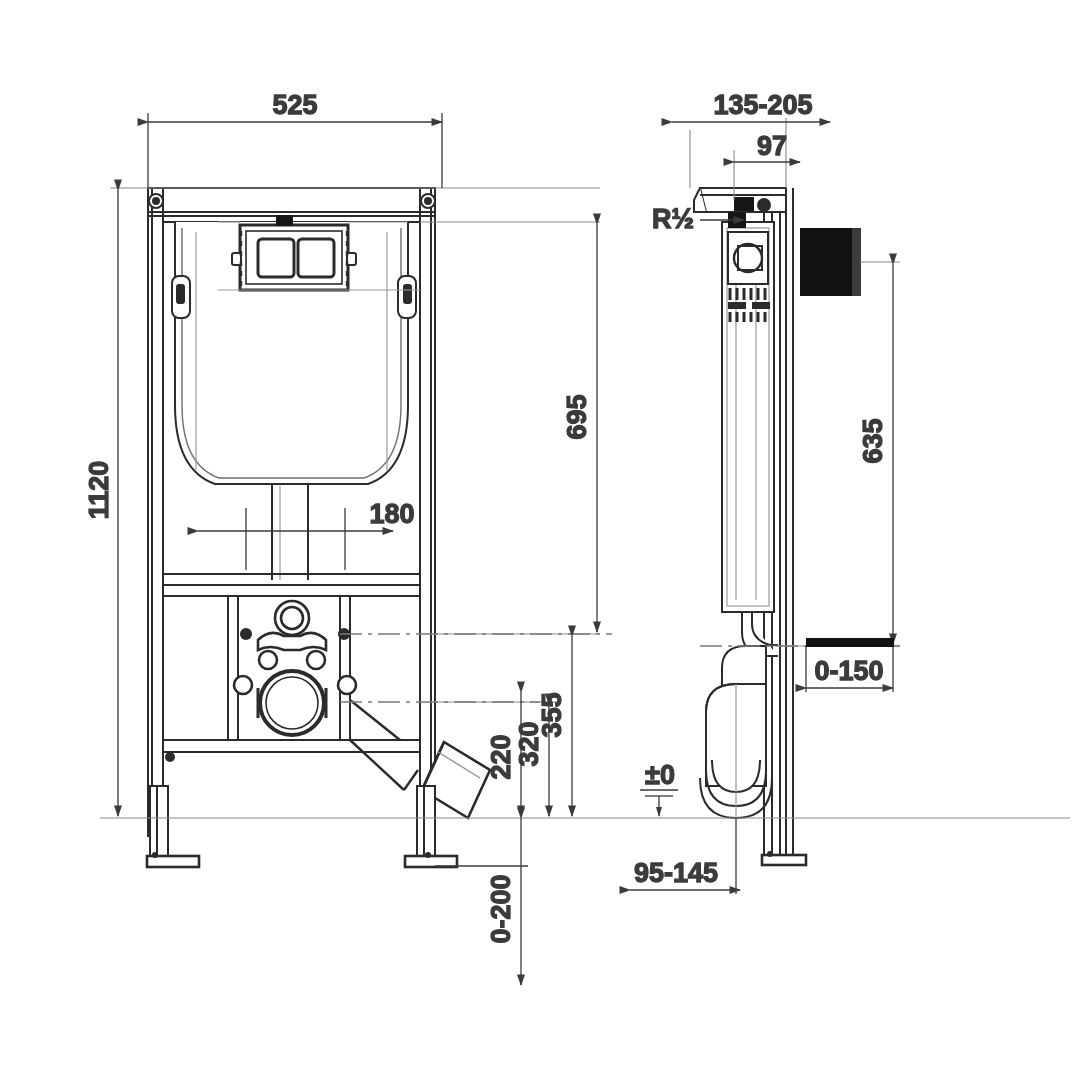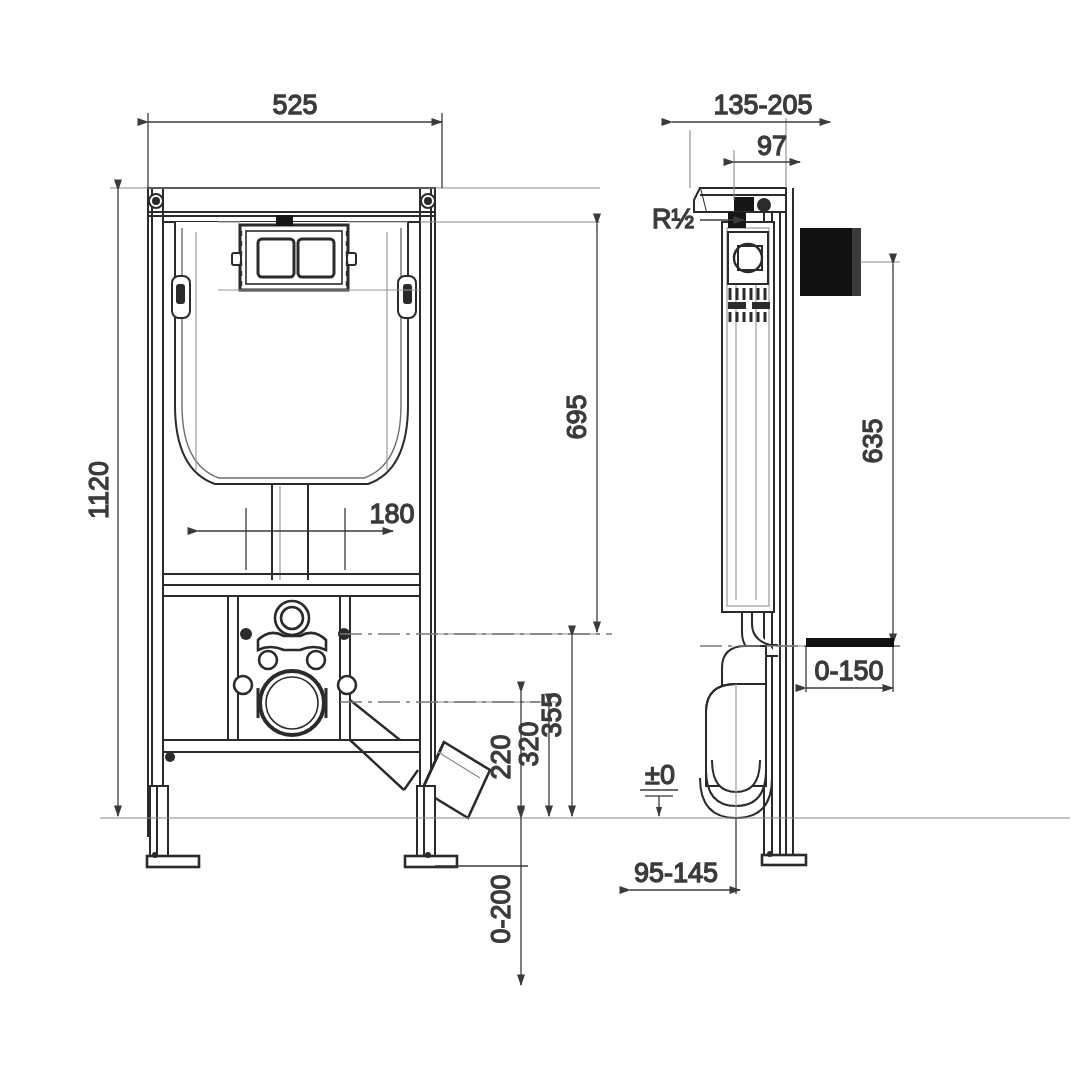--- a/index.html
+++ b/index.html
@@ -1,18 +1,18 @@
 <!DOCTYPE html>
 <html><head>
 <meta charset="utf-8">
 <style>
   html,body{margin:0;padding:0;background:#ffffff;}
   body{width:1080px;height:1080px;overflow:hidden;
        font-family:"Liberation Sans","DejaVu Sans",sans-serif;}
-  #stage{position:relative;width:1080px;height:1080px;background:#a16207;}
+  #stage{position:relative;width:1080px;height:1080px;background:#a16207;font-weight:bold;}
   svg{display:block;}
   .dimtext{font-family:"Liberation Sans","DejaVu Sans",sans-serif;
            font-size:27px;fill:#3b3b3b;letter-spacing:0px;}
   .dimtext-v{font-family:"Liberation Sans","DejaVu Sans",sans-serif;
            font-size:27px;fill:#3b3b3b;}
 </style>
 </head>
 <body>
 
 <div id="stage">

